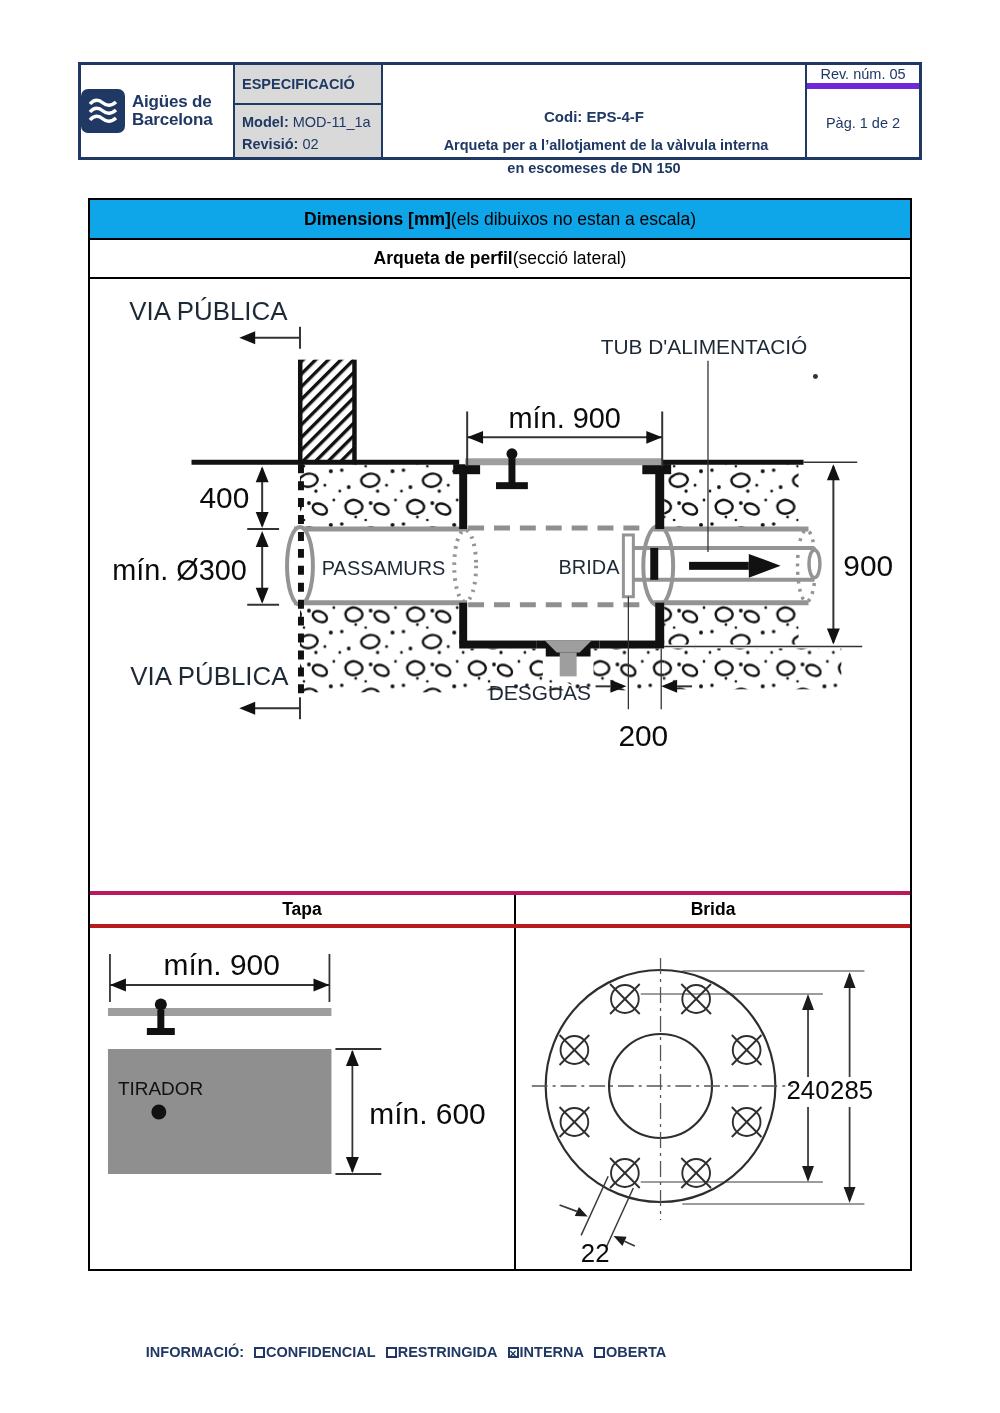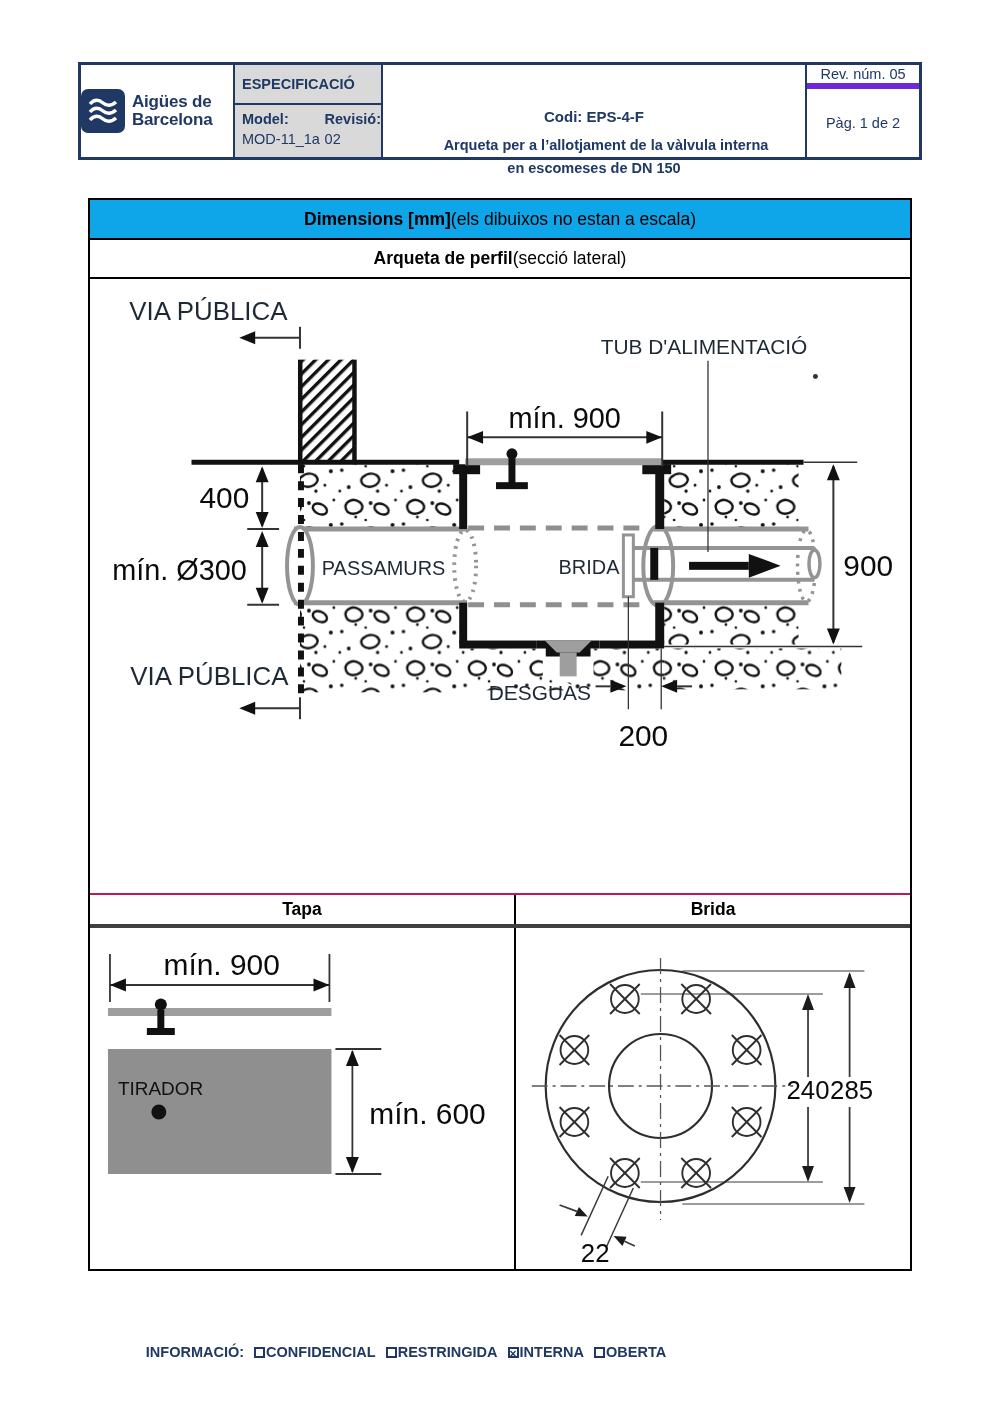--- a/index.html
+++ b/index.html
@@ -10,38 +10,38 @@
   }
   
   .hdr {
     position:absolute; left:78px; top:62px; width:844px; height:98px;
     border:3px solid #1f3864; display:flex; background:#fff;
   }
   .hdr .logo-cell { width:152px; display:flex; align-items:center; }
   .hdr .logo-text { margin-left:7px; color:#1f3864; font-weight:bold; font-size:17px; line-height:18px; letter-spacing:-0.2px; }
   .hdr .spec-cell { width:150px; background:#d9d9d9; border-left:2px solid #1f3864; border-right:2px solid #1f3864; display:flex; flex-direction:column; color:#1f3864; font-size:14.5px; }
   .hdr .spec-top { height:40px; border-bottom:2px solid #1f3864; display:flex; align-items:center; padding-left:7px; font-weight:bold; }
-  .hdr .spec-bottom { flex:1; padding:4px 0 0 7px; display:flex; flex-direction:row; justify-content:space-evenly; }
+  .hdr .spec-bottom { flex:1; padding:4px 0 0 7px; display:flex; flex-direction:column; justify-content:space-evenly; }
   .hdr .spec-bottom div { line-height:20px; }
   .hdr .b { font-weight:bold; }
   .hdr .codi-cell { flex:1; text-align:center; color:#1f3864; padding-top:10px; }
   .hdr .codi-line { font-weight:bold; font-size:15px;margin-top:33px; }
   .hdr .title-line1 { font-weight:bold; font-size:14.5px; margin-top:12px;padding-left:24px; }
   .hdr .title-line2 { font-weight:bold; font-size:14.5px; margin-top:7px; }
   .hdr .rev-cell { width:114px; border-left:2px solid #1f3864; display:flex; flex-direction:column; color:#1f3864; font-size:14.5px; }
   .hdr .rev-top { height:24px; border-bottom:6px solid #6d28d9; display:flex; align-items:center; justify-content:center; }
   .hdr .rev-bottom { flex:1; display:flex; align-items:center; justify-content:center; }
 
   
   .main-table { position:absolute; left:88px; top:198px; width:824px; border:2px solid #000; background:#fff; }
   .row-dim { height:40px; background:#0ea5e9; border-bottom:2px solid #000; display:flex; align-items:center; justify-content:center; font-size:17.5px; }
   .row-sub { height:39px; border-bottom:2px solid #000; display:flex; align-items:center; justify-content:center; font-size:17.5px; background:#fff; }
   .bold { font-weight:bold; }
-  .row-draw { height:616px; border-bottom:2px solid #be185d; position:relative; }
-  .row-heads { height:33px; border-bottom:4px solid #404040; display:flex; font-size:17.5px; }
+  .row-draw { height:616px; border-bottom:4px solid #be185d; position:relative; }
+  .row-heads { height:33px; border-bottom:4px solid #b91c1c; display:flex; font-size:17.5px; }
   .row-heads .hcell { display:flex; align-items:center; justify-content:center; font-weight:bold; }
   .row-heads .hcell.left { width:426px; border-right:2px solid #000; }
   .row-heads .hcell.right { flex:1; }
   .row-bottom { height:341px; display:flex; }
   .row-bottom .dcell-left { width:426px; border-right:2px solid #000; position:relative; }
   .row-bottom .dcell-right { flex:1; position:relative; }
   svg text { font-family:"Liberation Sans", sans-serif; }
 
   
   .footer { position:absolute; top:1344px; left:0; width:812px; text-align:center; color:#1f3864; font-weight:bold; font-size:14.5px; }

